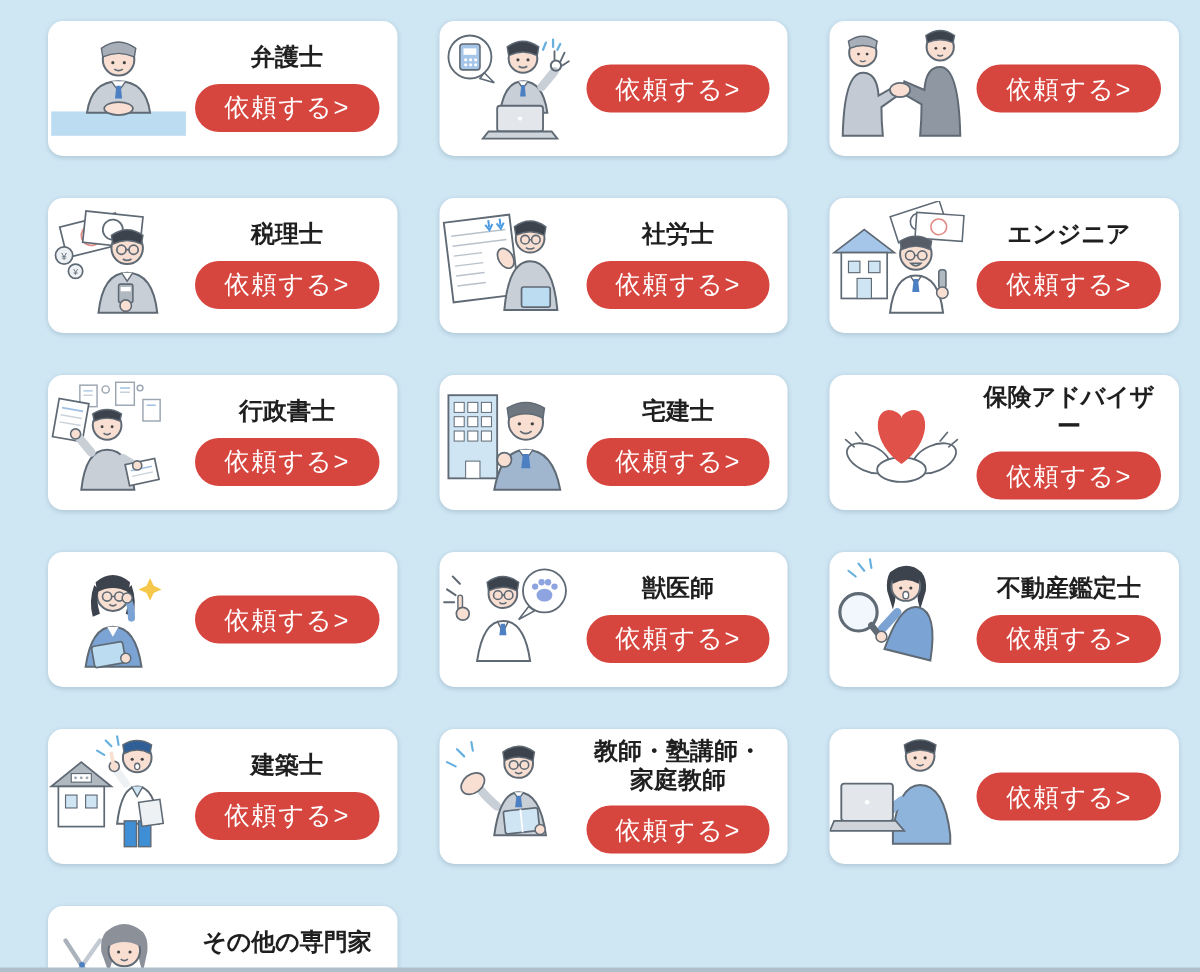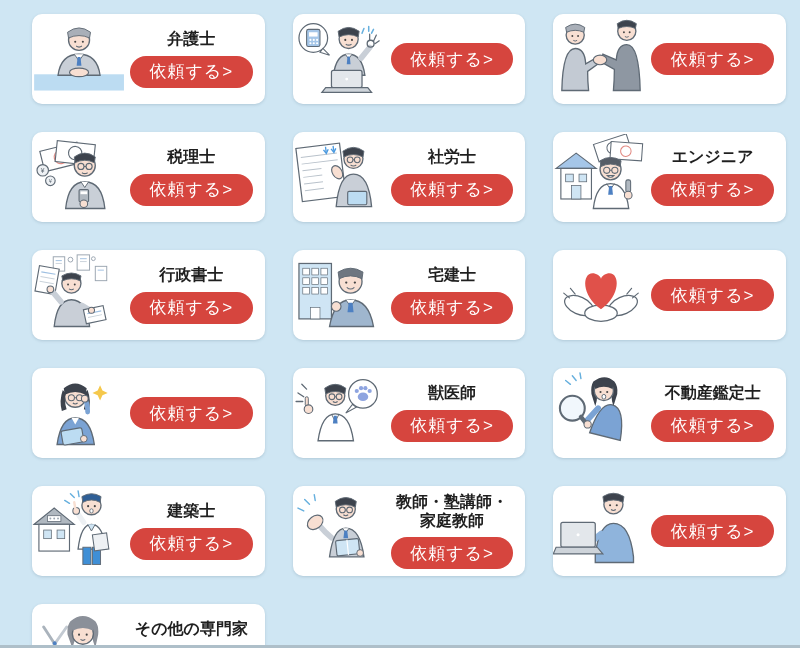--- a/index.html
+++ b/index.html
@@ -322,20 +322,21 @@
     <div class="illu">
         <svg viewBox="0 0 100 90">
           <ellipse cx="27" cy="56" rx="16" ry="9" transform="rotate(24 27 56)" fill="#fff" stroke="#5f6a75" stroke-width="1.3"></ellipse>
           <ellipse cx="73" cy="56" rx="16" ry="9" transform="rotate(-24 73 56)" fill="#fff" stroke="#5f6a75" stroke-width="1.3"></ellipse>
           <ellipse cx="50" cy="64" rx="17" ry="8.5" fill="#fff" stroke="#5f6a75" stroke-width="1.3"></ellipse>
           <path d="M17 48 l-6 -5 M23 44 l-5 -6 M77 44 l5 -6 M83 48 l6 -5" stroke="#5f6a75" stroke-width="1.2" fill="none" stroke-linecap="round"></path>
           <path d="M50 60 C26 43 31 15 47 24 Q50 26 50 28 Q50 26 53 24 C69 15 74 43 50 60 Z" fill="#e0514a"></path>
         </svg>
       </div>
     <div class="right">
+      <div class="title">保険アドバイザー</div>
       <button class="btn">
         <span class="btn-label">依頼する&gt;</span>
       </button>
     </div>
   </div>
 
   <div class="card">
     <div class="illu">
         <svg viewBox="0 0 100 90">
           <circle cx="45" cy="28" r="11" fill="#f8dfd2" stroke="#5f6a75" stroke-width="1.4"></circle>

